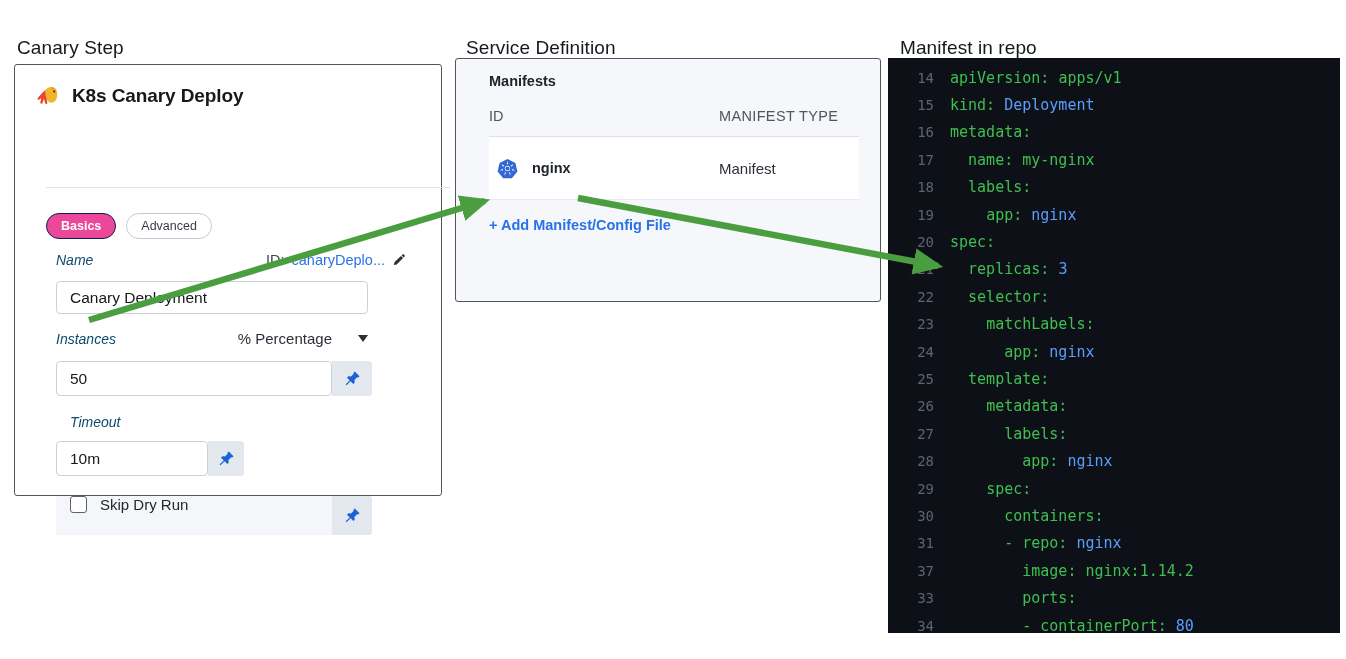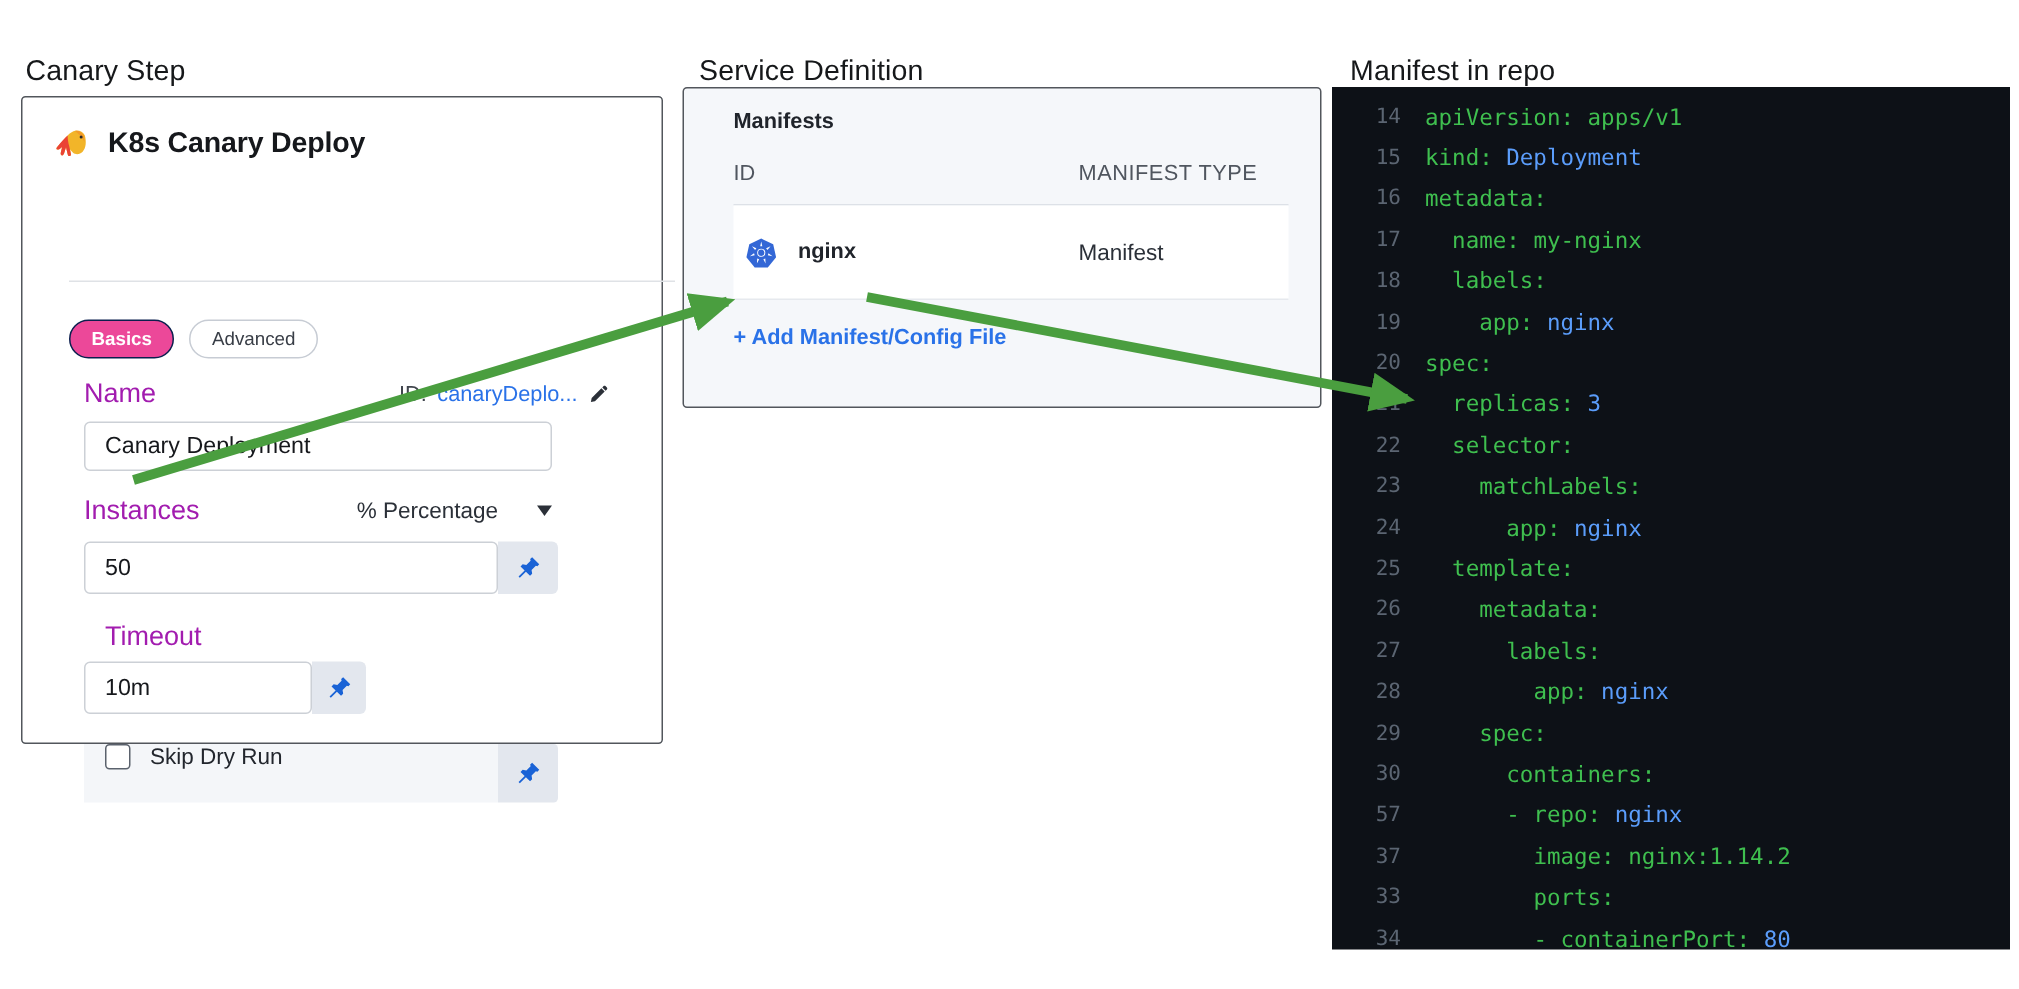--- a/index.html
+++ b/index.html
@@ -43,21 +43,21 @@
   .pills{position:absolute;left:31px;top:148px;display:flex;gap:10px;}
   .pill{
     font-size:12.5px;font-weight:bold;padding:5px 14px;border-radius:13px;
     box-sizing:border-box;line-height:1.15;
   }
   .pill.active{background:#ec4899;color:#ffffff;border:1px solid #0b1f4e;}
   .pill.idle{background:#ffffff;color:#383d46;border:1px solid #c7ccd4;font-weight:400;}
 
   
   .field-label{
-    font-size:18px;color:#a21caf;font-weight:400;
+    font-size:14px;color:#0c4a6e;font-weight:400;font-style:italic;
   }
   #row-name{position:absolute;left:41px;top:187px;width:350px;display:flex;align-items:center;}
   #row-name .spacer{flex:1;}
   .id-wrap{display:flex;align-items:center;gap:7px;font-size:14.5px;color:#40454d;}
   .id-val{color:#2a72e8;}
   .pencil{width:14px;height:14px;display:block;}
 
   .inp{
     position:absolute;background:#ffffff;border:1px solid #ccd0d6;border-radius:4px;
     box-sizing:border-box;display:flex;align-items:center;
@@ -91,21 +91,21 @@
     position:absolute;left:41px;top:431px;width:276px;height:39px;
     background:#f4f6f9;display:flex;gap:13px;padding-left:14px;
     box-sizing:border-box;
   }
   .cbox{width:15px;height:15px;border:1.5px solid #5b626d;border-radius:3px;background:#fff;display:block;flex:none;}
   .skip-label{font-size:15px;color:#22262d;}
   #pin-skip{left:317px;top:431px;width:40px;height:39px;border-radius:0 3px 3px 0;}
 
   
   #card-service{
-    position:absolute;left:455px;top:58px;width:426px;height:214px;
+    position:absolute;left:455px;top:58px;width:426px;height:244px;
     background:#f5f7fa;border:1.6px solid #52565c;border-radius:3px;
     box-sizing:border-box;
   }
   #svc-inner{position:absolute;left:33px;top:14px;width:370px;}
   .svc-title{font-size:14.5px;font-weight:bold;color:#20242b;}
   .svc-hdr{
     display:flex;margin-top:19px;font-size:14.5px;color:#50565f;font-weight:400;
   }
   .svc-hdr .c1{width:230px;}
   .svc-hdr .c2{letter-spacing:.35px;}
@@ -279,21 +279,21 @@
       <div class="code-line"><span class="ln">21</span><span><span>  </span><span class="ck">replicas:</span><span> </span><span class="cv">3</span></span></div>
       <div class="code-line"><span class="ln">22</span><span><span>  </span><span class="ck">selector:</span></span></div>
       <div class="code-line"><span class="ln">23</span><span><span>    </span><span class="ck">matchLabels:</span></span></div>
       <div class="code-line"><span class="ln">24</span><span><span>      </span><span class="ck">app:</span><span> </span><span class="cv">nginx</span></span></div>
       <div class="code-line"><span class="ln">25</span><span><span>  </span><span class="ck">template:</span></span></div>
       <div class="code-line"><span class="ln">26</span><span><span>    </span><span class="ck">metadata:</span></span></div>
       <div class="code-line"><span class="ln">27</span><span><span>      </span><span class="ck">labels:</span></span></div>
       <div class="code-line"><span class="ln">28</span><span><span>        </span><span class="ck">app:</span><span> </span><span class="cv">nginx</span></span></div>
       <div class="code-line"><span class="ln">29</span><span><span>    </span><span class="ck">spec:</span></span></div>
       <div class="code-line"><span class="ln">30</span><span><span>      </span><span class="ck">containers:</span></span></div>
-      <div class="code-line"><span class="ln">57</span><span><span>      </span><span class="ck">- repo:</span><span> </span><span class="cv">nginx</span></span></div>
+      <div class="code-line"><span class="ln">31</span><span><span>      </span><span class="ck">- repo:</span><span> </span><span class="cv">nginx</span></span></div>
       <div class="code-line"><span class="ln">37</span><span><span>        </span><span class="ck">image:</span><span> </span><span class="cd">nginx:1.14.2</span></span></div>
       <div class="code-line"><span class="ln">33</span><span><span>        </span><span class="ck">ports:</span></span></div>
       <div class="code-line"><span class="ln">34</span><span><span>        </span><span class="ck">- containerPort:</span><span> </span><span class="cv">80</span></span></div>
     </div>
 
   <svg id="arrows" viewBox="0 0 1346 659" xmlns="http://www.w3.org/2000/svg">
     <defs>
       <marker id="ah" viewBox="0 0 10 10" refX="8.2" refY="5" markerWidth="4.6" markerHeight="4.6" orient="auto-start-reverse">
         <path d="M0 0.6 L10 5 L0 9.4 z" fill="#4a9e3f"></path>
       </marker>

